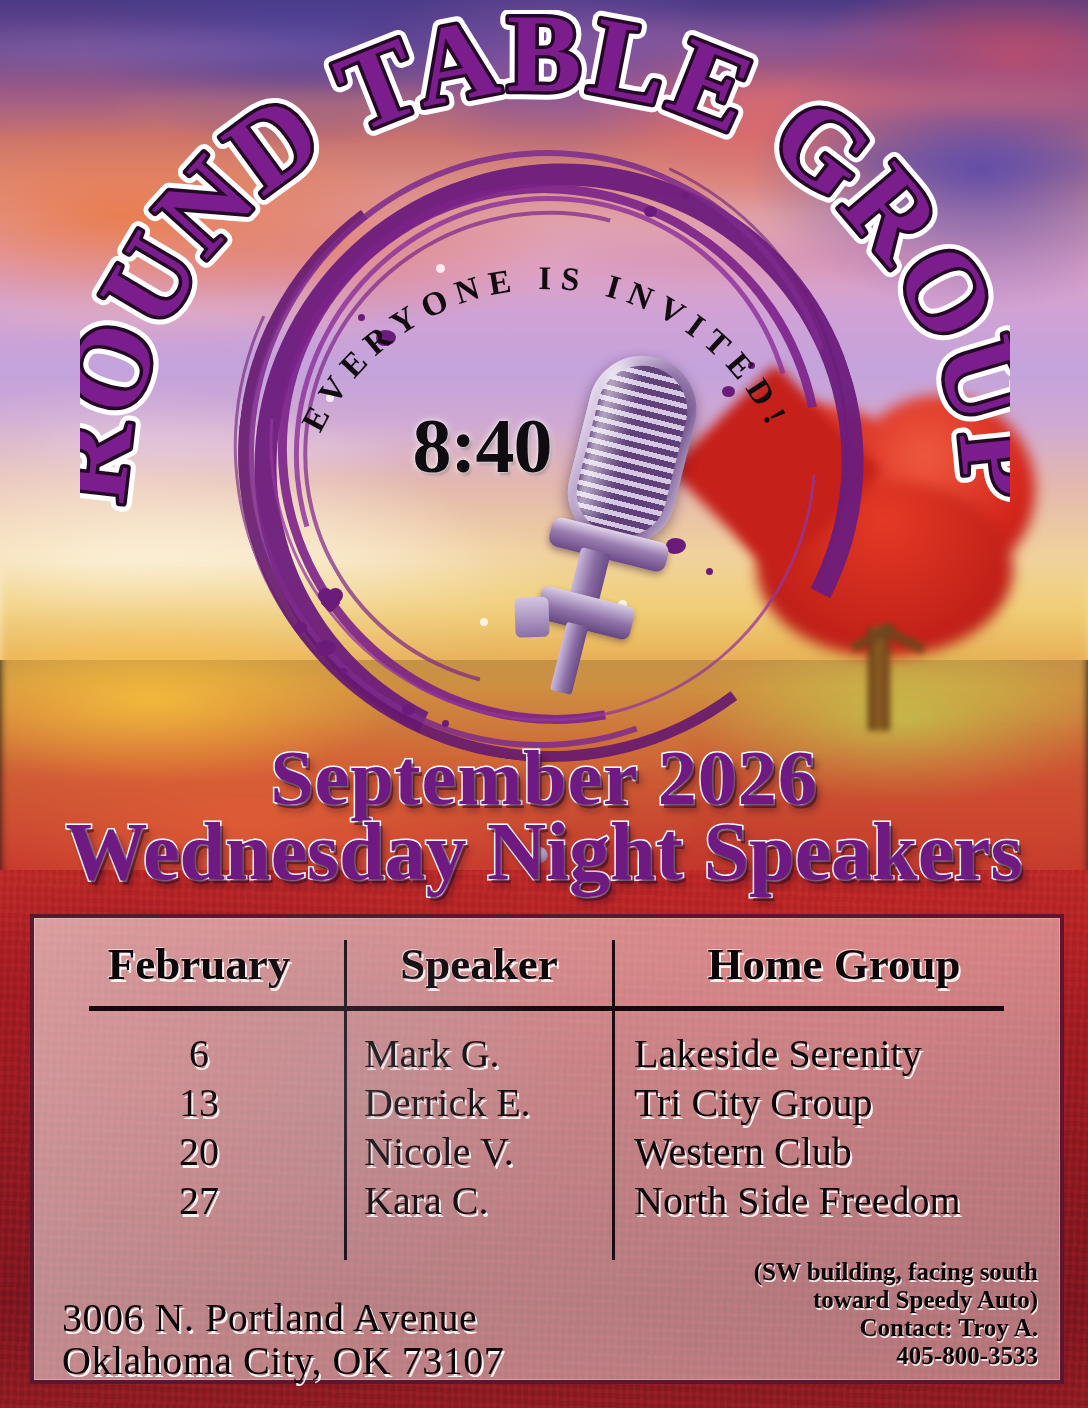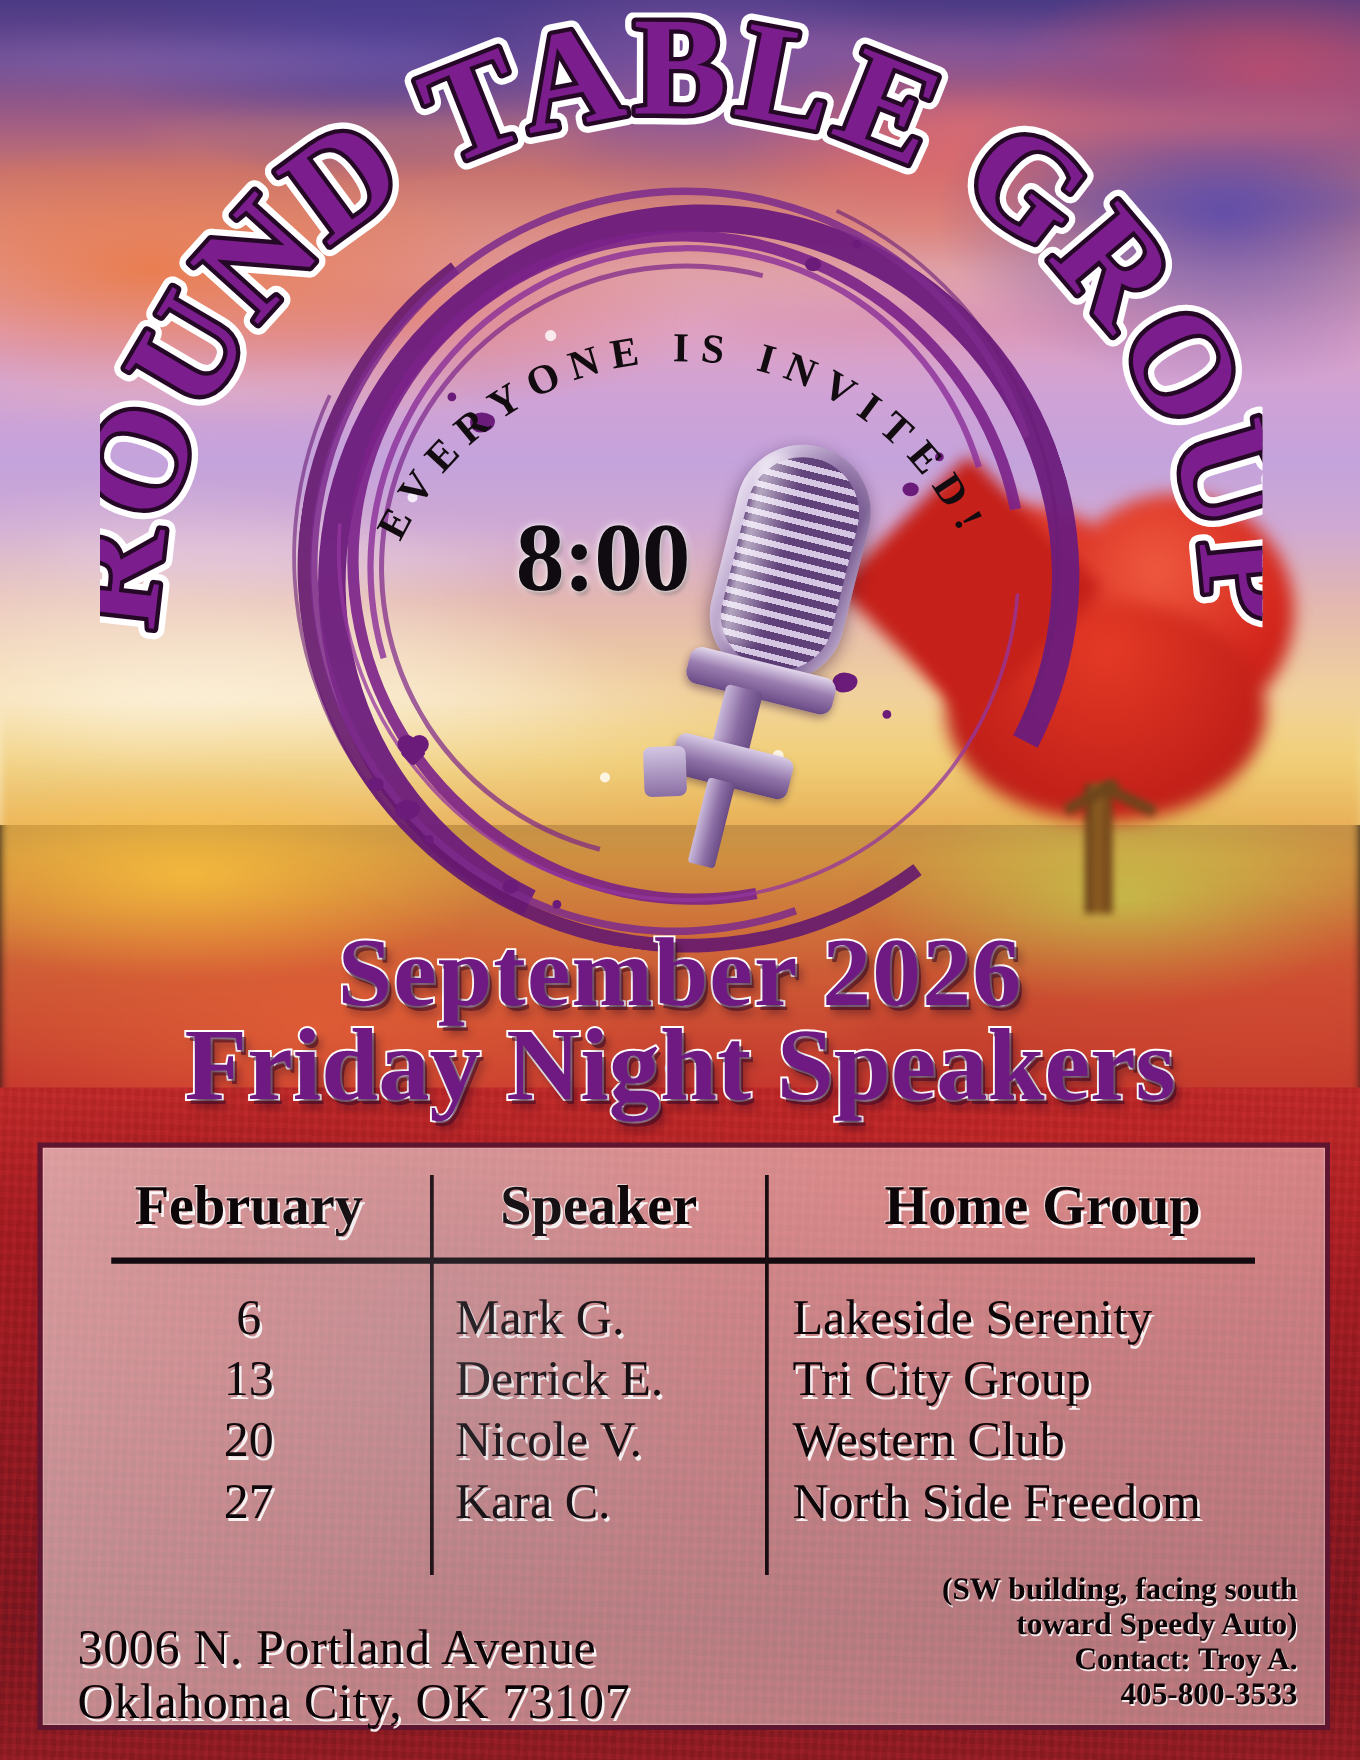--- a/index.html
+++ b/index.html
@@ -377,41 +377,41 @@
     <svg class="arc-inner" viewBox="0 0 556 560">
       <defs>
         <path id="arcInner" d="M 30,352 A 248,248 0 0 1 526,352"></path>
       </defs>
       <text text-anchor="middle">
         <textPath href="#arcInner" startOffset="50%">EVERYONE IS INVITED!</textPath>
       </text>
     </svg>
 
     <div class="time">
-      <div class="t1">8:00</div>
+      <div class="t1">8:40</div>
     </div>
 
     <div class="mic">
       <div class="mic-head">
           <div class="mic-grille"></div>
           <div class="mic-gloss"></div>
         </div>
       <div class="mic-ring"></div>
       <div class="mic-neck"></div>
       <div class="mic-yoke">
           <div class="mic-knob"></div>
         </div>
       <div class="mic-foot"></div>
       <div class="mic-stem"></div>
     </div>
   </div>
 
   <div class="headline">
     <div class="l1">September  2026</div>
-    <div class="l2">Friday Night Speakers</div>
+    <div class="l2">Wednesday Night Speakers</div>
   </div>
 
   <div class="panel">
     <div class="tbl">
 
       <div class="th th-month">February</div>
       <div class="th th-speaker">Speaker</div>
       <div class="th th-group">Home Group</div>
 
       <div class="hrule"></div>

